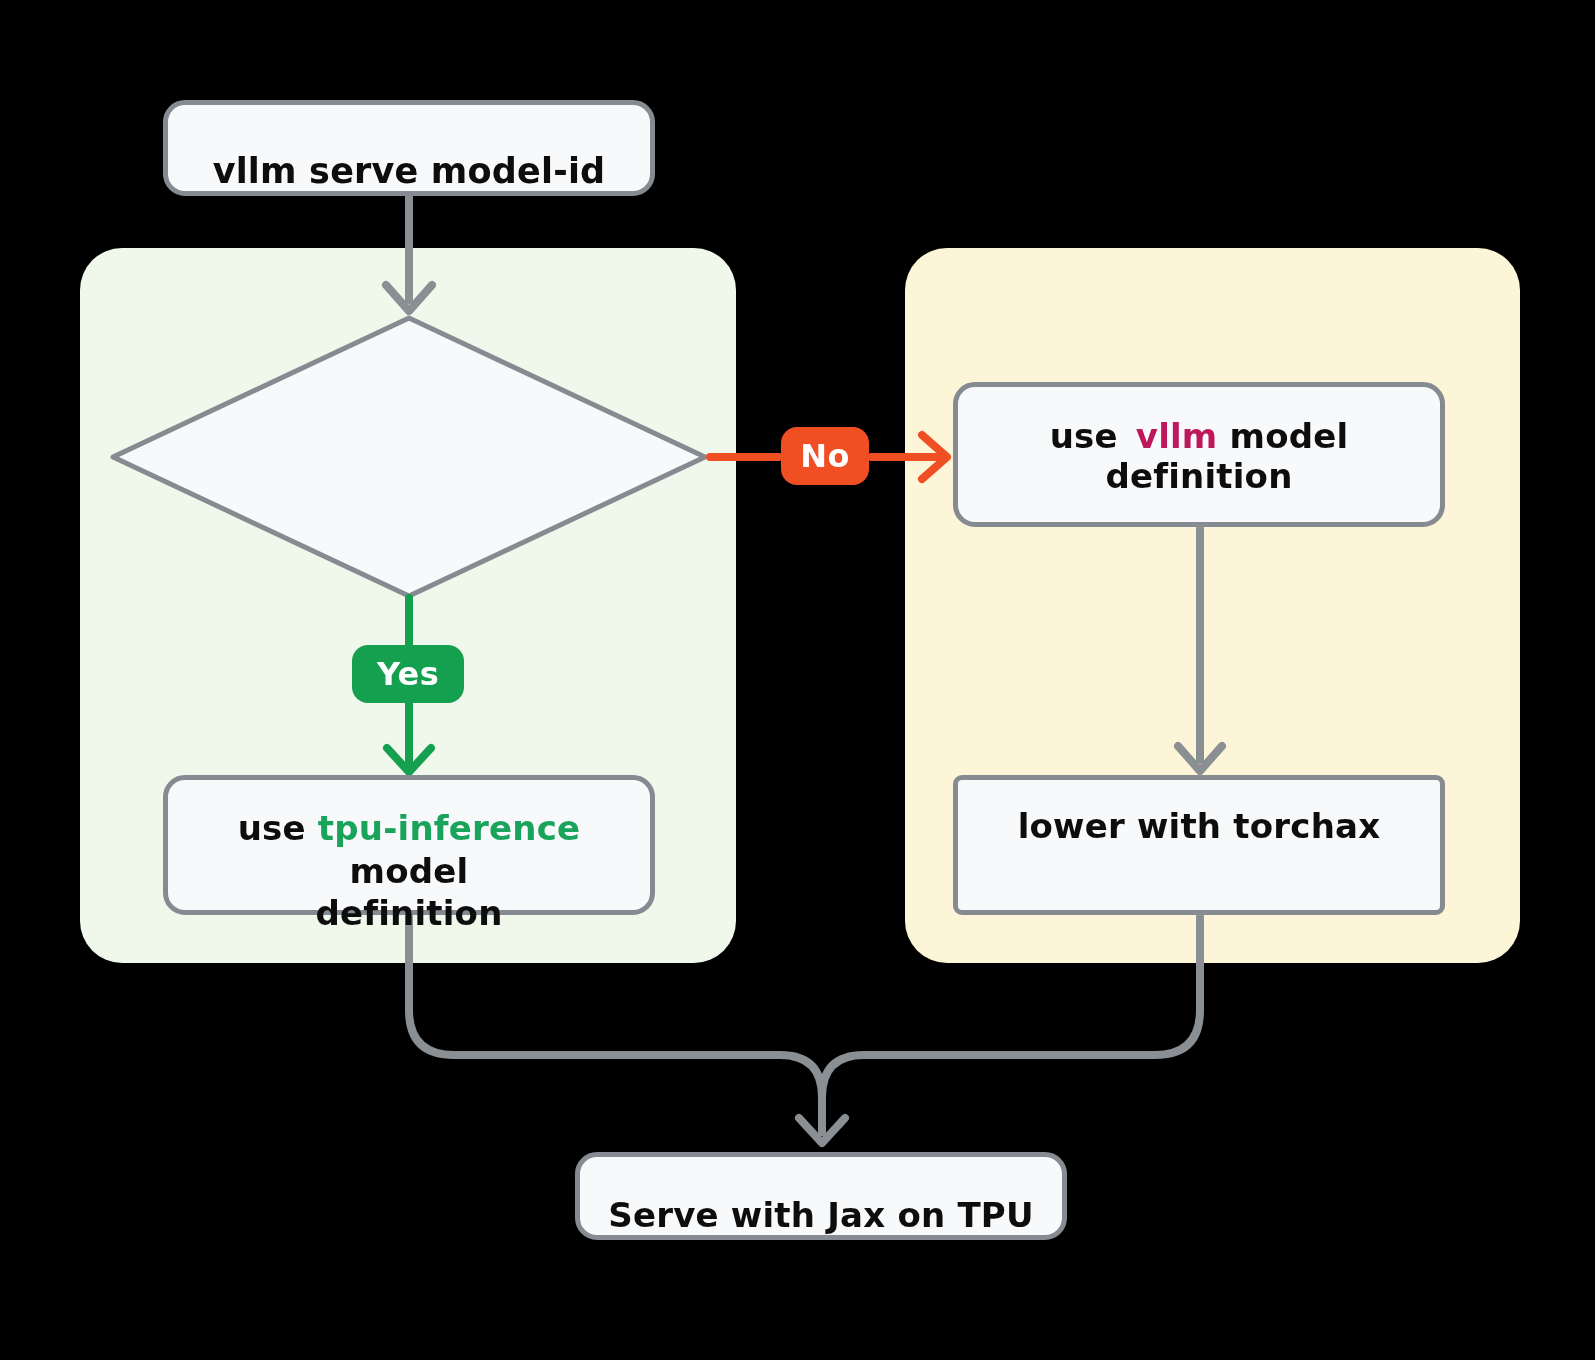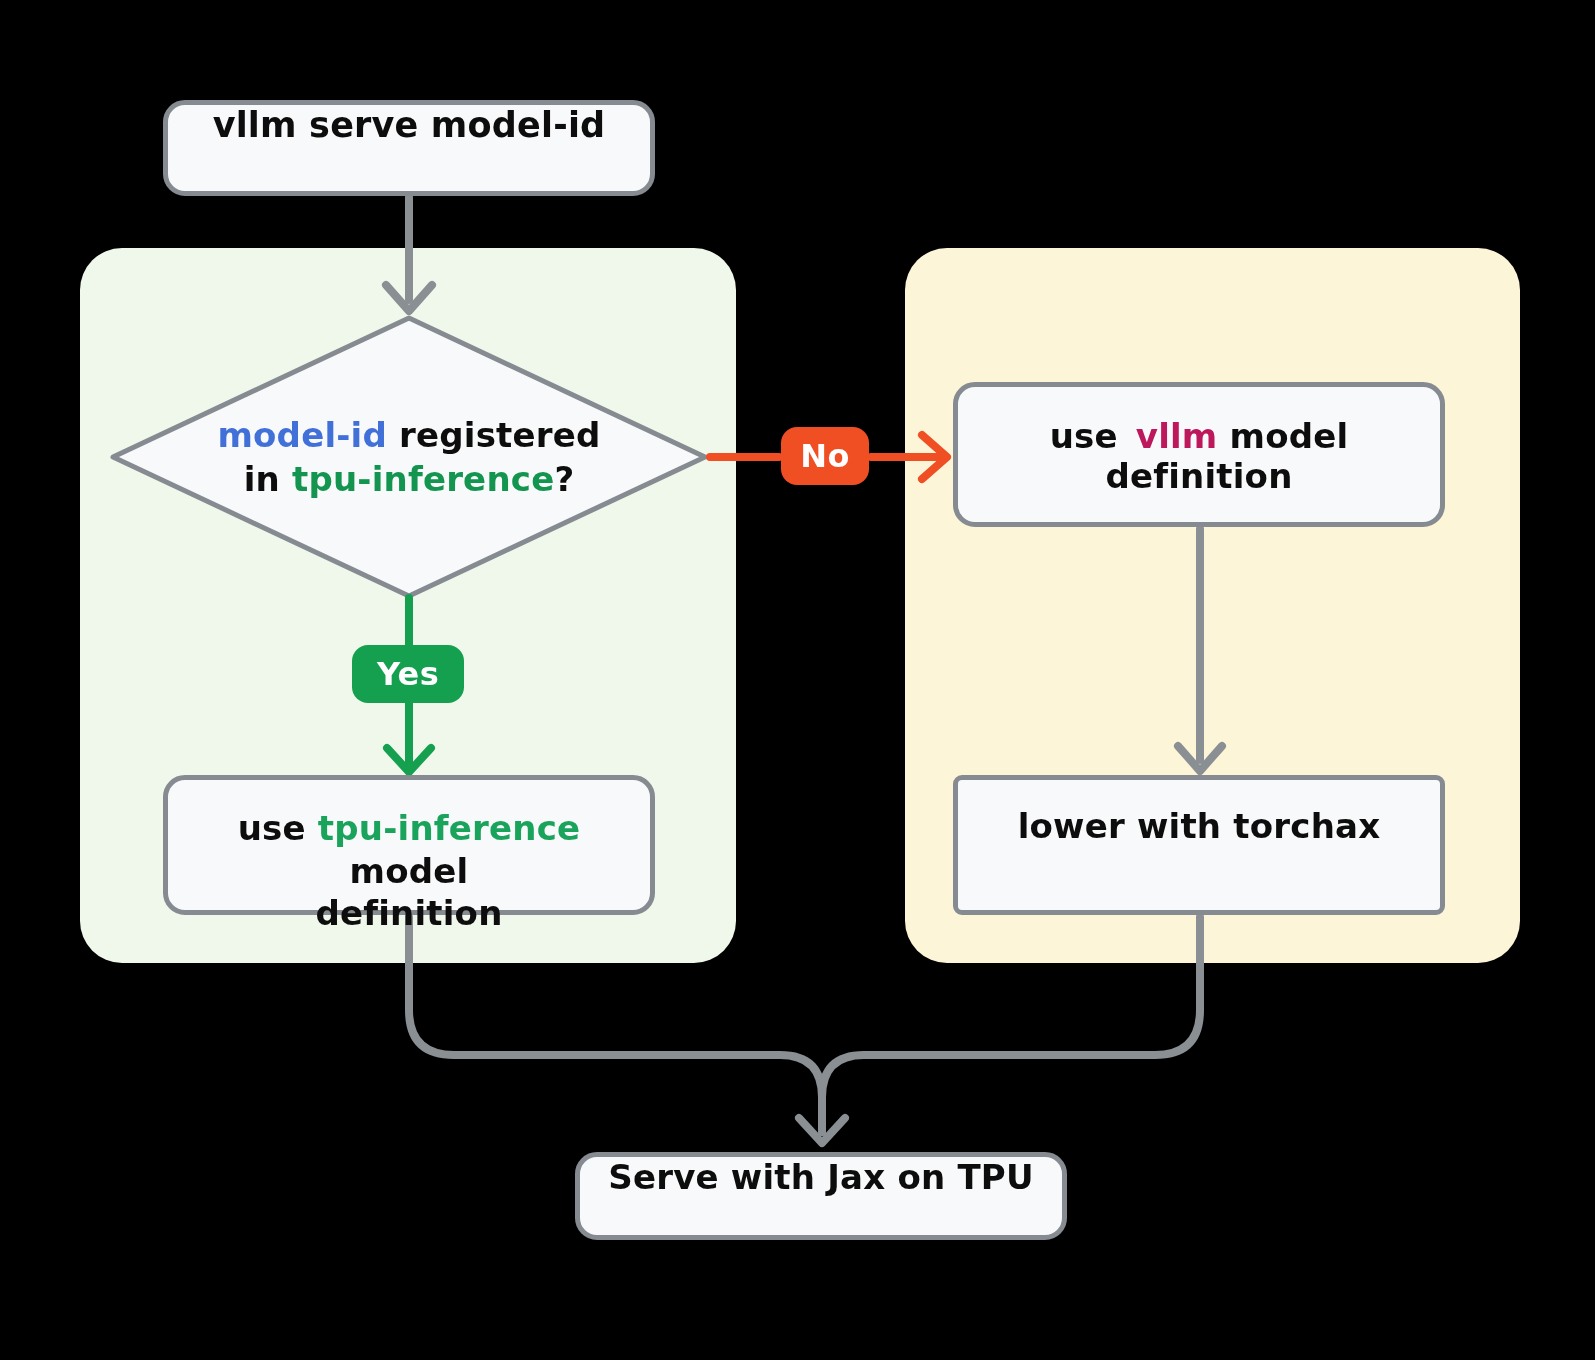--- a/index.html
+++ b/index.html
@@ -46,21 +46,21 @@
     background: #fdf5d7;
   }
   
   .node-box {
     position: absolute;
     box-sizing: border-box;
     background: #f8f9fa;
     border: 5px solid #858b91;
     border-radius: 22px;
     display: flex;
-    align-items: flex-start;
+    align-items: flex-end;
     justify-content: center;
     text-align: center;
     color: #0d0d0d;
     letter-spacing: 0.2px;
   }
   #node-start {
     left: 163px;
     top: 100px;
     width: 492px;
     height: 96px;
@@ -200,28 +200,20 @@
 
     <path d="M 1200 917 L 1200 1010 Q 1200 1055 1155 1055 L 864 1055 Q 822 1055 822 1097 L 822 1132" fill="none" stroke="#8a8f94" stroke-width="8" stroke-linecap="round"></path>
 
     <path d="M 799 1118 L 822 1143 L 845 1118" fill="none" stroke="#8a8f94" stroke-width="8" stroke-linecap="round" stroke-linejoin="round"></path>
   </svg>
 
   <div class="node-box" id="node-start">
     <span class="node-text">vllm serve model-id</span>
   </div>
 
-  <div id="node-decision">
-    <div class="diamond-label">
-      <span class="node-text">
-        <span class="tok-blue">model-id</span><span> registered</span><br>
-        <span>in </span><span class="tok-green">tpu-inference</span><span>?</span>
-      </span>
-    </div>
-  </div>
 
   <div class="badge" id="badge-no">
     <span>No</span>
   </div>
 
   <div class="badge" id="badge-yes">
     <span>Yes</span>
   </div>
 
   <div class="node-box" id="node-vllm-def">

